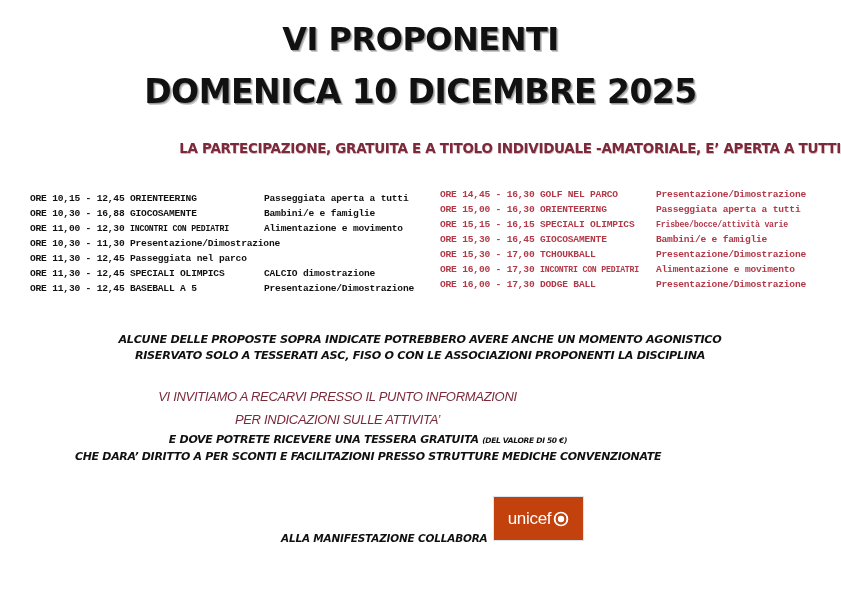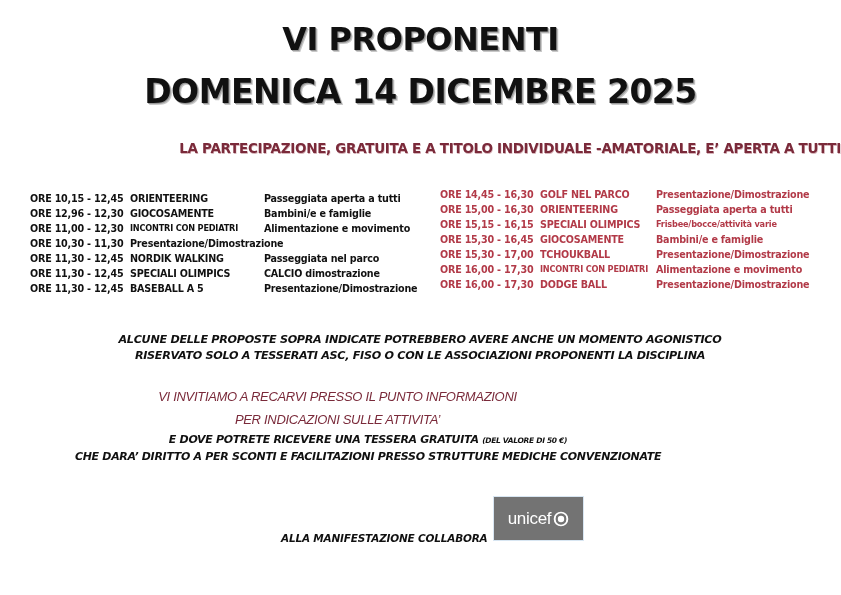--- a/index.html
+++ b/index.html
@@ -50,20 +50,21 @@
       font-size: 9.6px;
       letter-spacing: -0.2px;
     }
     .schedule-left { left: 30px; top: 191px; color: #111; }
     .schedule-right { left: 440px; top: 187px; color: #b23a48; }
     .row {
       display: flex;
       height: 15px;
       line-height: 15px;
       white-space: nowrap;
+      font-family: Liberation Mono, monospace;
     }
     .col-time { width: 100px; }
     .col-activity { width: 134px; }
     .schedule-right .col-time { width: 100px; }
     .schedule-right .col-activity { width: 116px; }
     .small { font-size: 8.2px; }
 
     .notice {
       position: absolute;
       left: 0;
@@ -120,21 +121,21 @@
       color: #111;
       letter-spacing: -0.2px;
       margin-left: 27px;
     }
     .logo {
       position: absolute;
       left: 493px;
       top: 496px;
       width: 91px;
       height: 45px;
-      background: #737373;
+      background: #c2410c;
       border: 1px solid #d8e6f2;
       box-sizing: border-box;
       display: flex;
       align-items: center;
       justify-content: center;
       gap: 2px;
     }
     .logo-text {
       font-family: "Liberation Sans", sans-serif;
       color: #ffffff;
@@ -143,47 +144,46 @@
     }
     .logo-emblem {
       width: 16px;
       height: 16px;
     }
   </style>
 </head>
 <body>
 
 <div class="title title-1">VI PROPONENTI</div>
-<div class="title title-2">DOMENICA 14 DICEMBRE 2025</div>
+<div class="title title-2">DOMENICA 10 DICEMBRE 2025</div>
 
 <div class="subtitle">LA PARTECIPAZIONE, GRATUITA E A TITOLO INDIVIDUALE -AMATORIALE, E’ APERTA A TUTTI</div>
 
 <div class="schedule schedule-left">
   <div class="row">
     <span class="col-time">ORE 10,15 -  12,45</span>
     <span class="col-activity">ORIENTEERING</span>
     <span class="col-desc">Passeggiata aperta a tutti</span>
   </div>
   <div class="row">
-    <span class="col-time">ORE 12,96 -  12,30</span>
+    <span class="col-time">ORE 10,30 -  16,88</span>
     <span class="col-activity">GIOCOSAMENTE</span>
     <span class="col-desc">Bambini/e e famiglie</span>
   </div>
   <div class="row">
     <span class="col-time">ORE 11,00 -  12,30</span>
     <span class="col-activity small">INCONTRI CON PEDIATRI</span>
     <span class="col-desc">Alimentazione e movimento</span>
   </div>
   <div class="row">
     <span class="col-time">ORE 10,30 -  11,30</span>
     <span class="col-desc">Presentazione/Dimostrazione</span>
   </div>
   <div class="row">
     <span class="col-time">ORE 11,30 -  12,45</span>
-    <span class="col-activity">NORDIK WALKING</span>
     <span class="col-desc">Passeggiata nel parco</span>
   </div>
   <div class="row">
     <span class="col-time">ORE 11,30 -  12,45</span>
     <span class="col-activity">SPECIALI OLIMPICS</span>
     <span class="col-desc">CALCIO dimostrazione</span>
   </div>
   <div class="row">
     <span class="col-time">ORE 11,30 -  12,45</span>
     <span class="col-activity">BASEBALL A 5</span>

